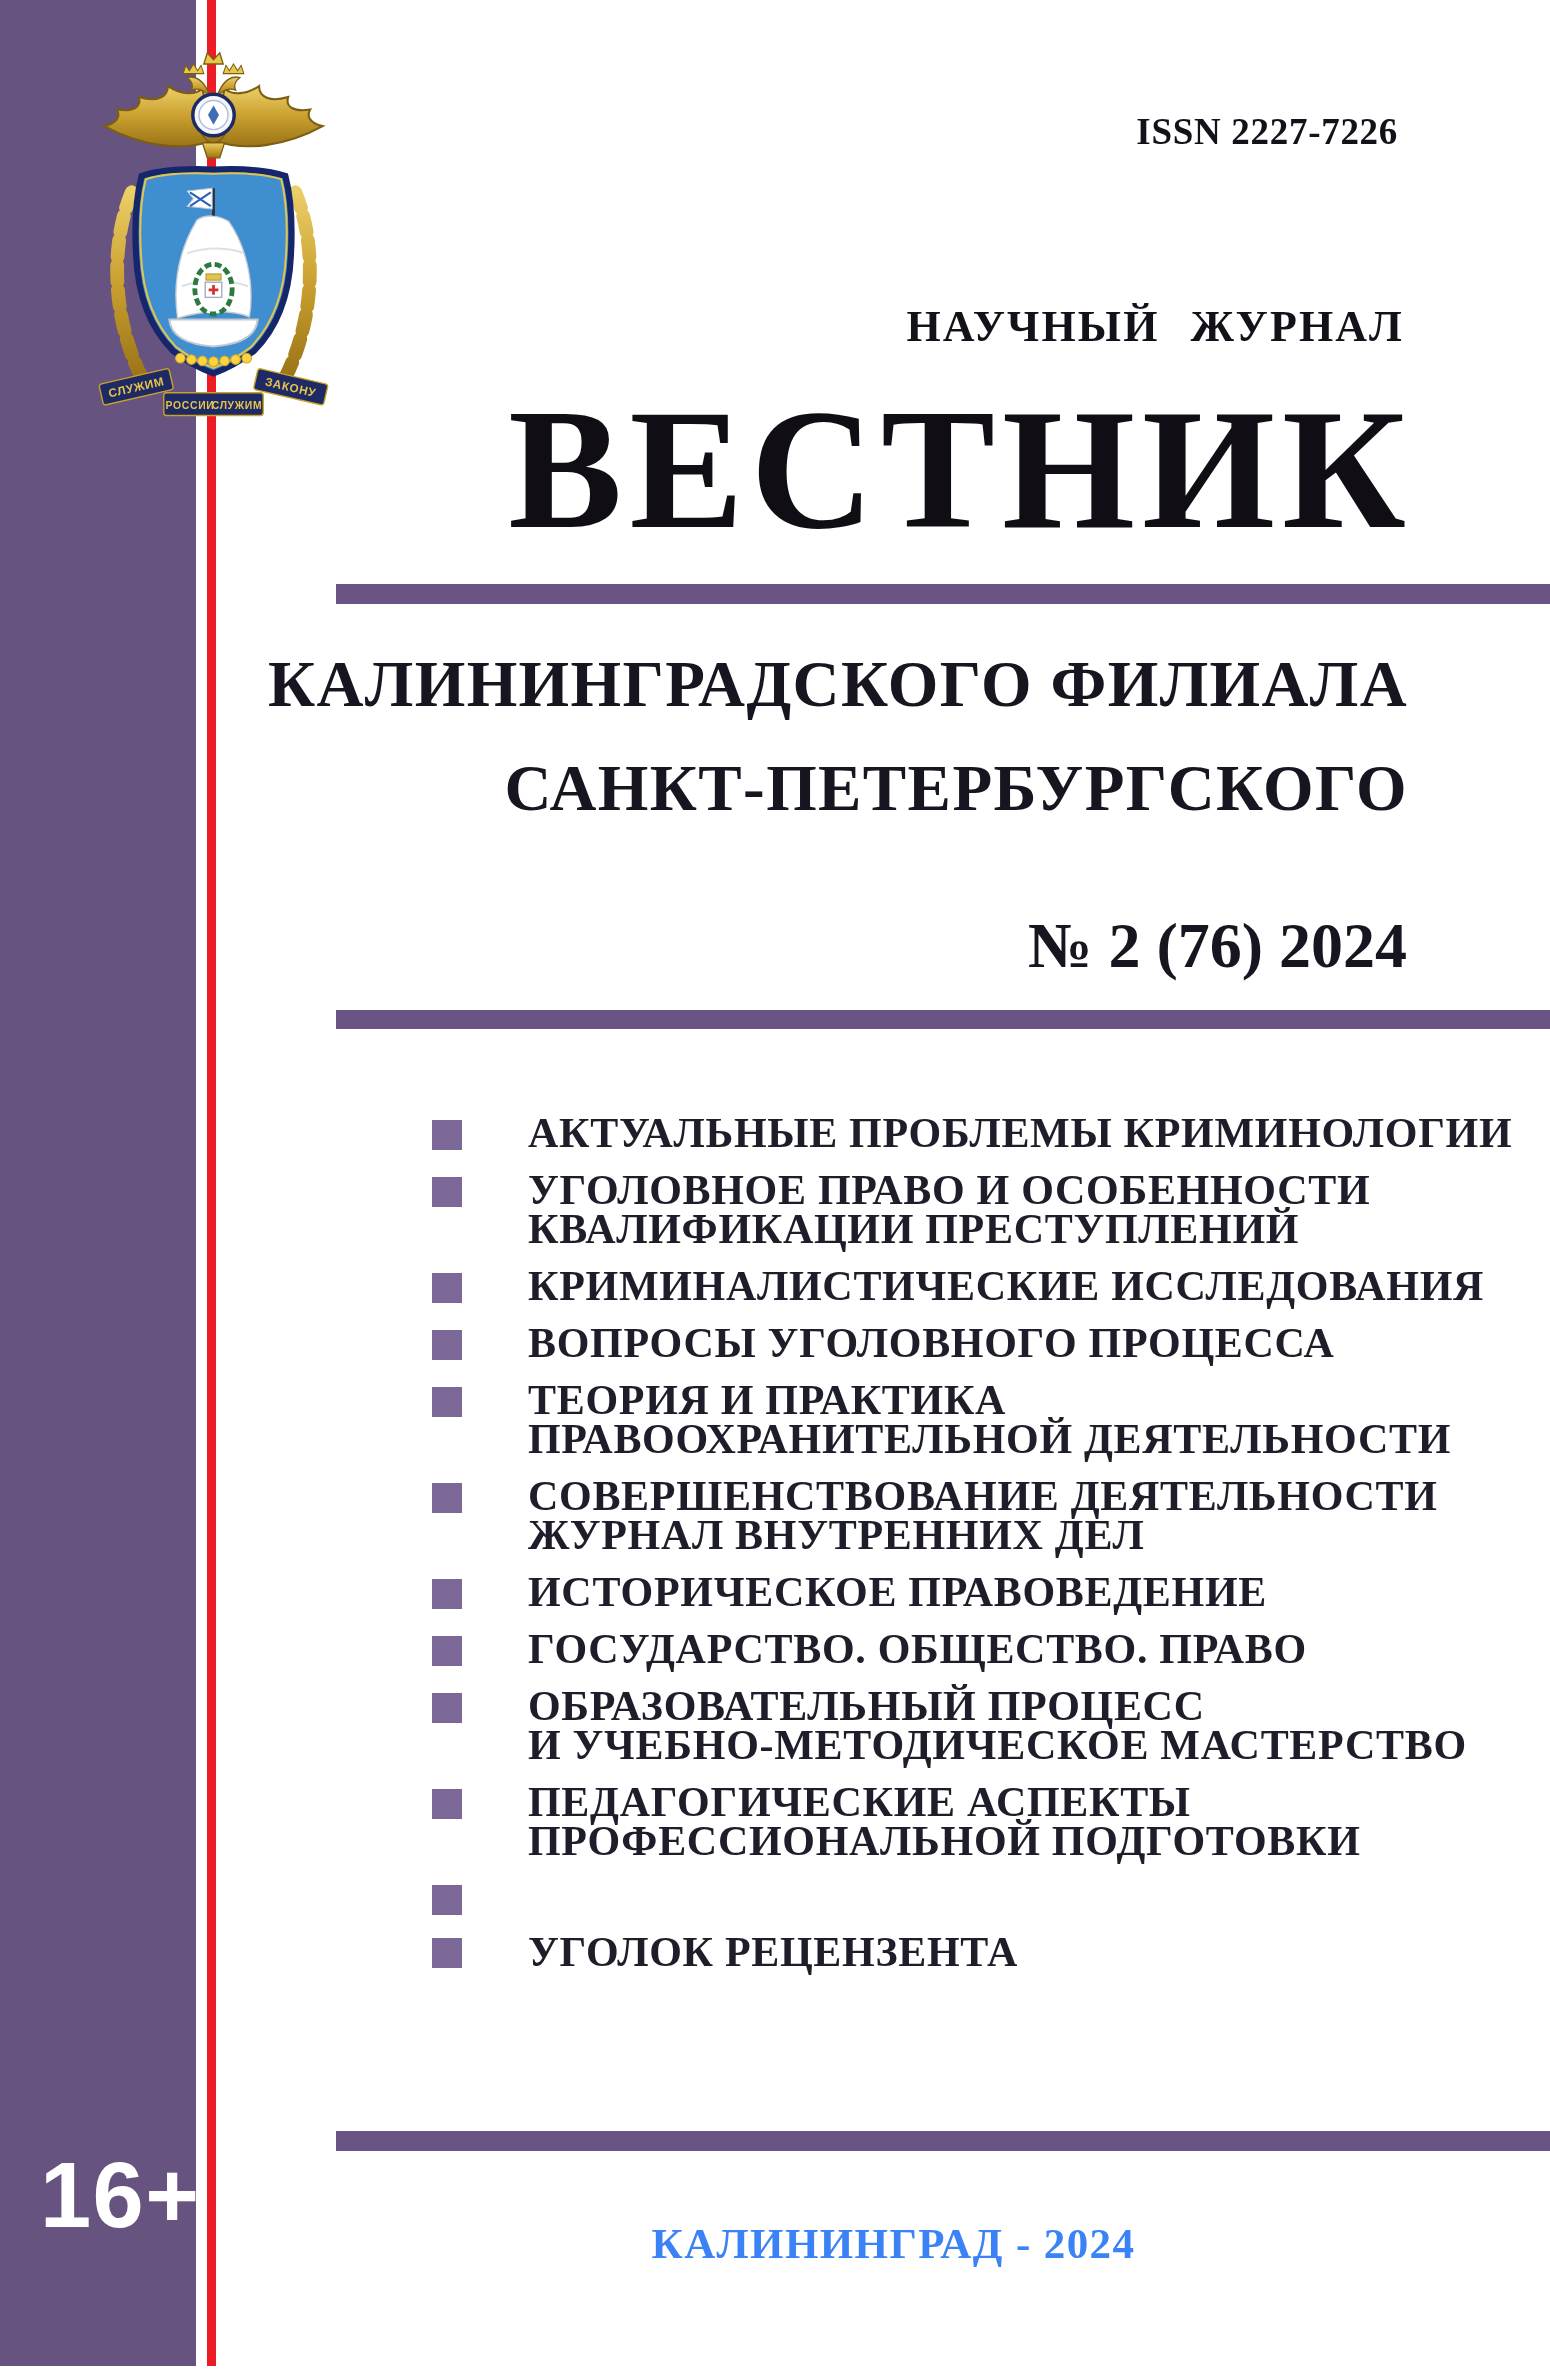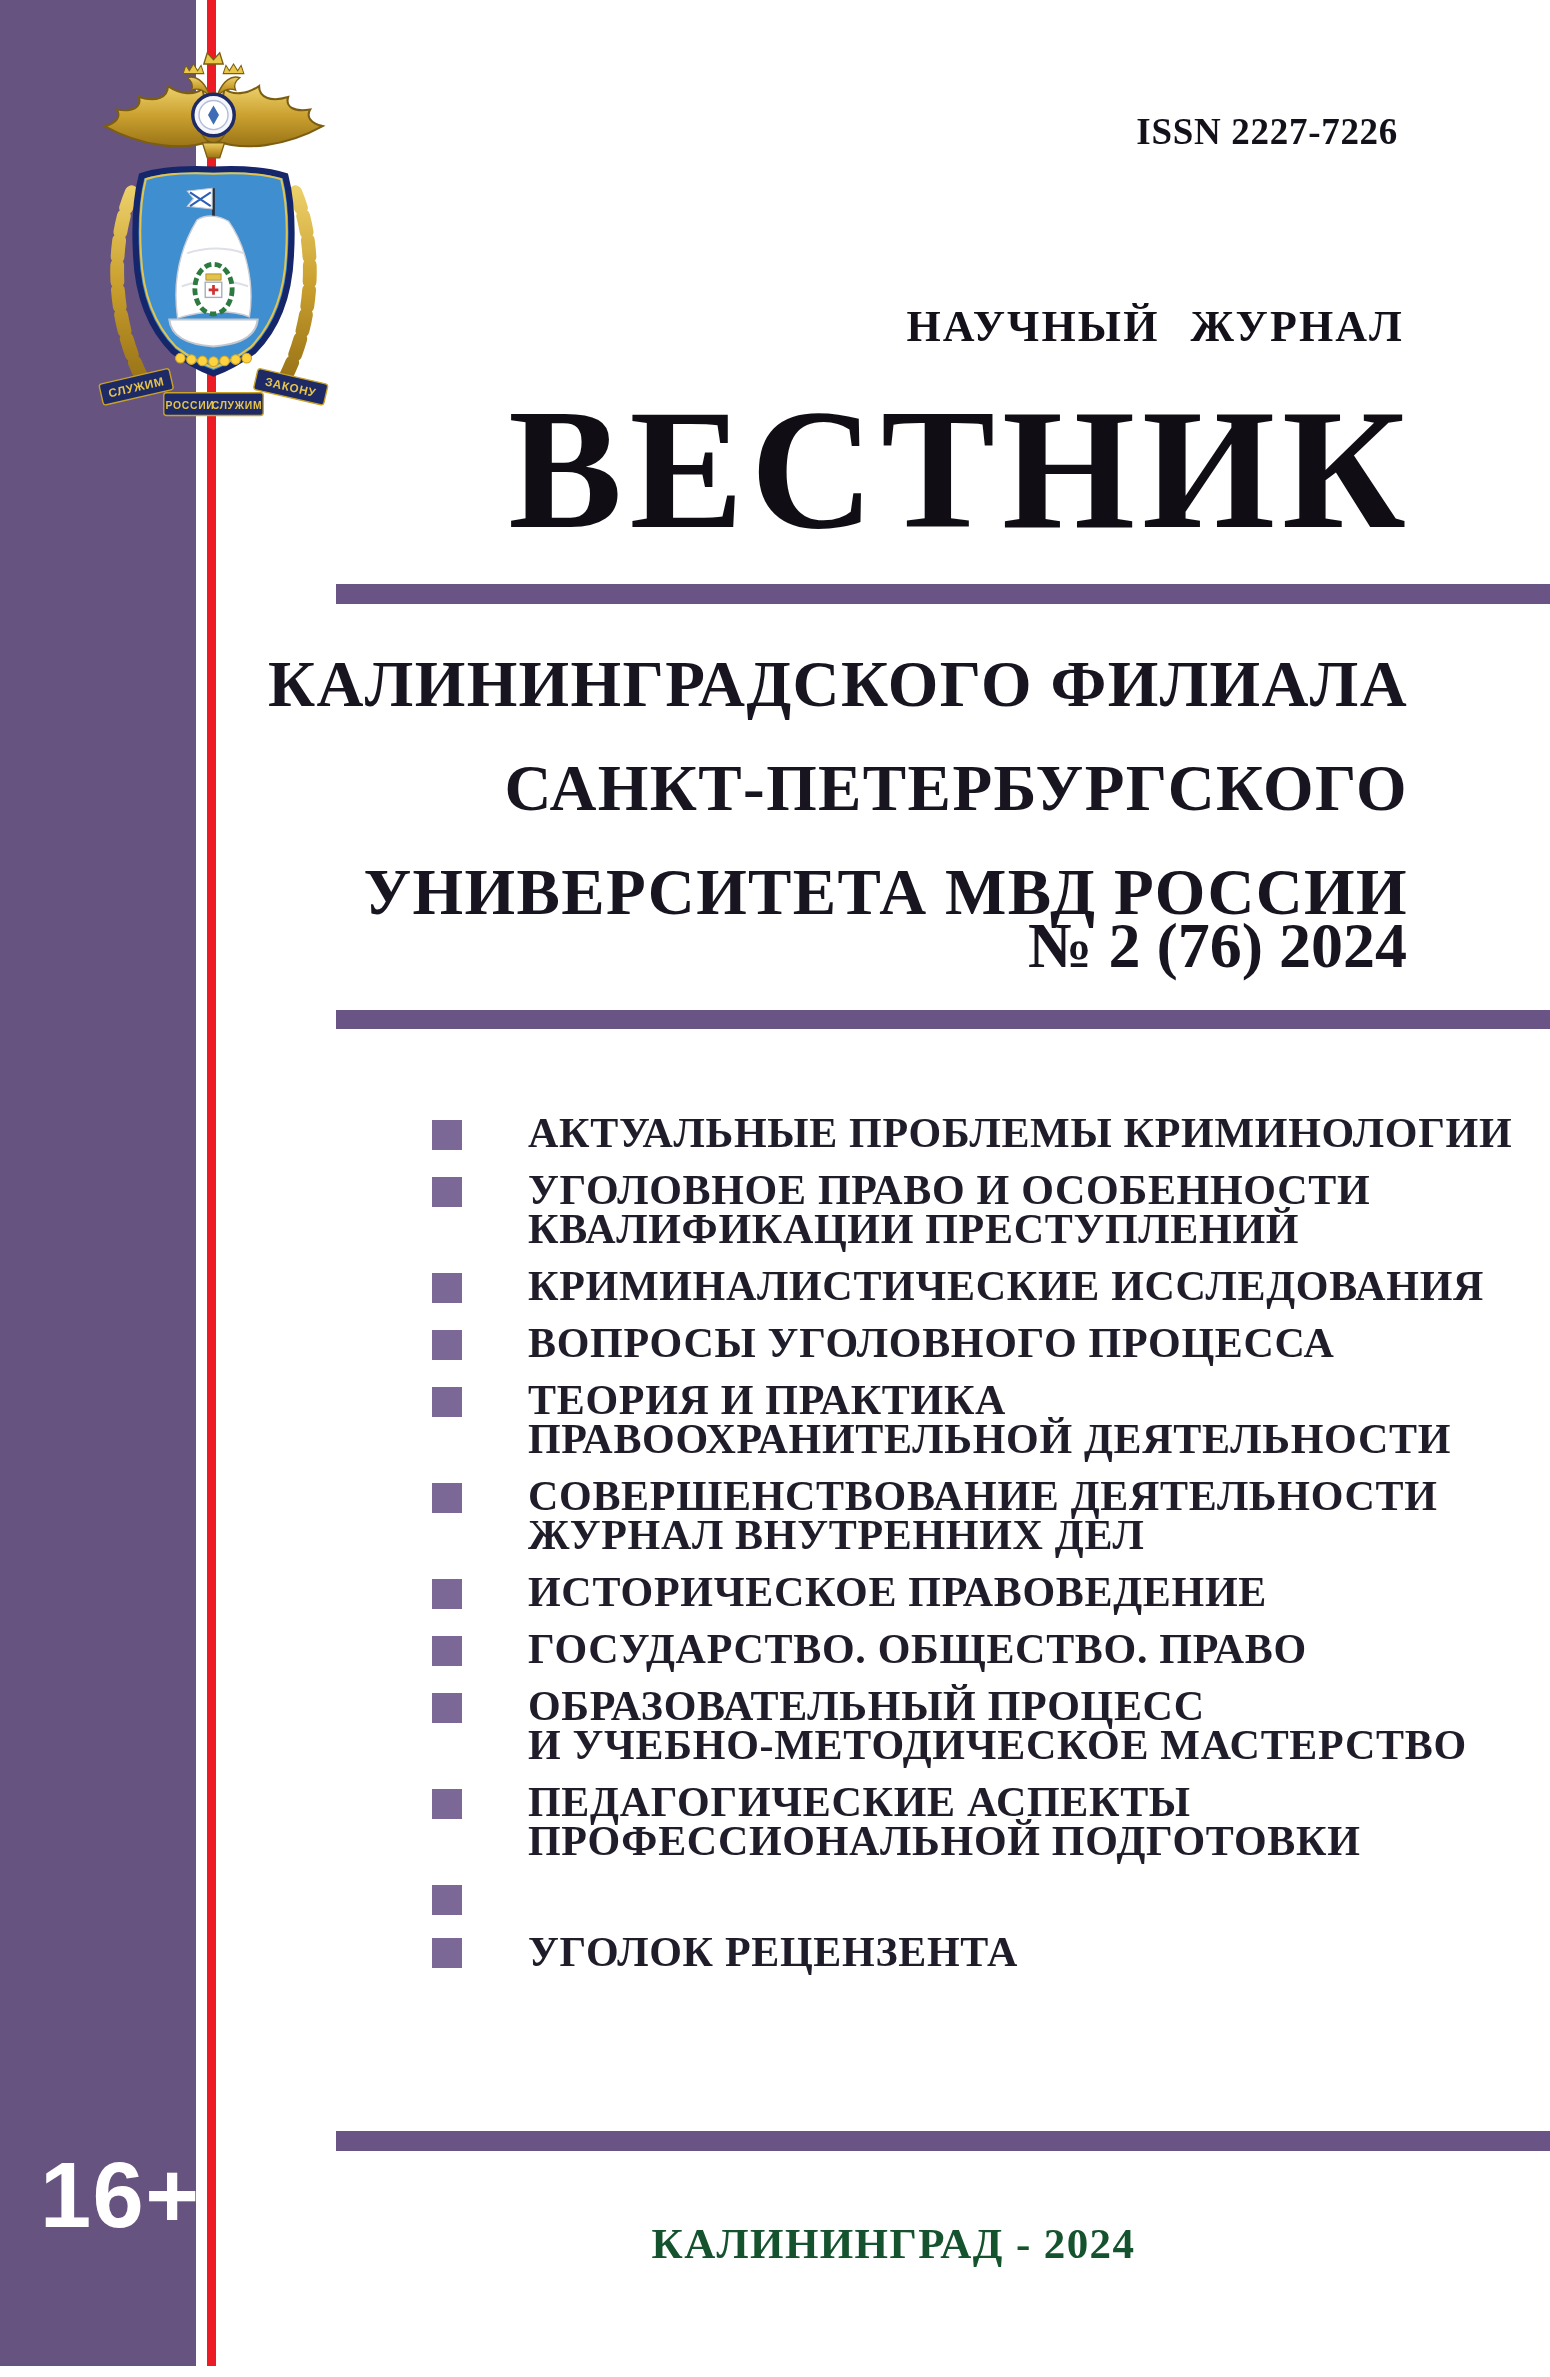--- a/index.html
+++ b/index.html
@@ -26,21 +26,21 @@
         letter-spacing:1.4px;white-space:nowrap;}
   .issue{position:absolute;right:144px;top:902px;font-size:64px;line-height:88px;
         font-weight:bold;color:#181520;white-space:nowrap;margin-left:8px;}
   .toc{position:absolute;left:432px;top:1114px;right:41px;}
   .toc-item{display:flex;align-items:flex-start;margin-bottom:18px;}
   .bullet{width:30px;height:30px;background:#7b6897;margin-top:5.5px;flex:none;}
   .toc-text{margin-left:66px;font-weight:bold;font-size:42px;line-height:39px;
         color:#201c2a;letter-spacing:0.7px;}
   .toc-text .line{white-space:nowrap;}
   .city{position:absolute;left:236px;right:0;top:2222px;text-align:center;
-        font-size:43px;line-height:43px;font-weight:bold;color:#14532d;
+        font-size:43px;line-height:43px;font-weight:bold;color:#3b82f6;
         letter-spacing:1.4px;white-space:nowrap;}
   .age{position:absolute;left:40px;top:2149px;font-family:"Liberation Sans", sans-serif;
         font-size:92px;line-height:92px;font-weight:bold;color:#ffffff;
         letter-spacing:1.4px;text-align:right;}
   .ribbon-text{font-family:"Liberation Sans", sans-serif;font-size:17px;font-weight:bold;
         fill:#e6c34a;letter-spacing:1px;}
 </style>
 </head>
 <body>
 
@@ -138,21 +138,20 @@
 
 <div class="issn">ISSN 2227-7226</div>
 <div class="kicker">НАУЧНЫЙ ЖУРНАЛ</div>
 <div class="main-title">ВЕСТНИК</div>
 
 <div class="bar bar1"></div>
 
 <div class="subtitle">
   <div>КАЛИНИНГРАДСКОГО ФИЛИАЛА</div>
   <div>САНКТ-ПЕТЕРБУРГСКОГО</div>
-  <div>УНИВЕРСИТЕТА МВД РОССИИ</div>
 </div>
 <div class="issue">№ 2 (76) 2024</div>
 
 <div class="bar bar2"></div>
 
 <div class="toc">
 
   <div class="toc-item">
     <span class="bullet"></span>
     <div class="toc-text">

